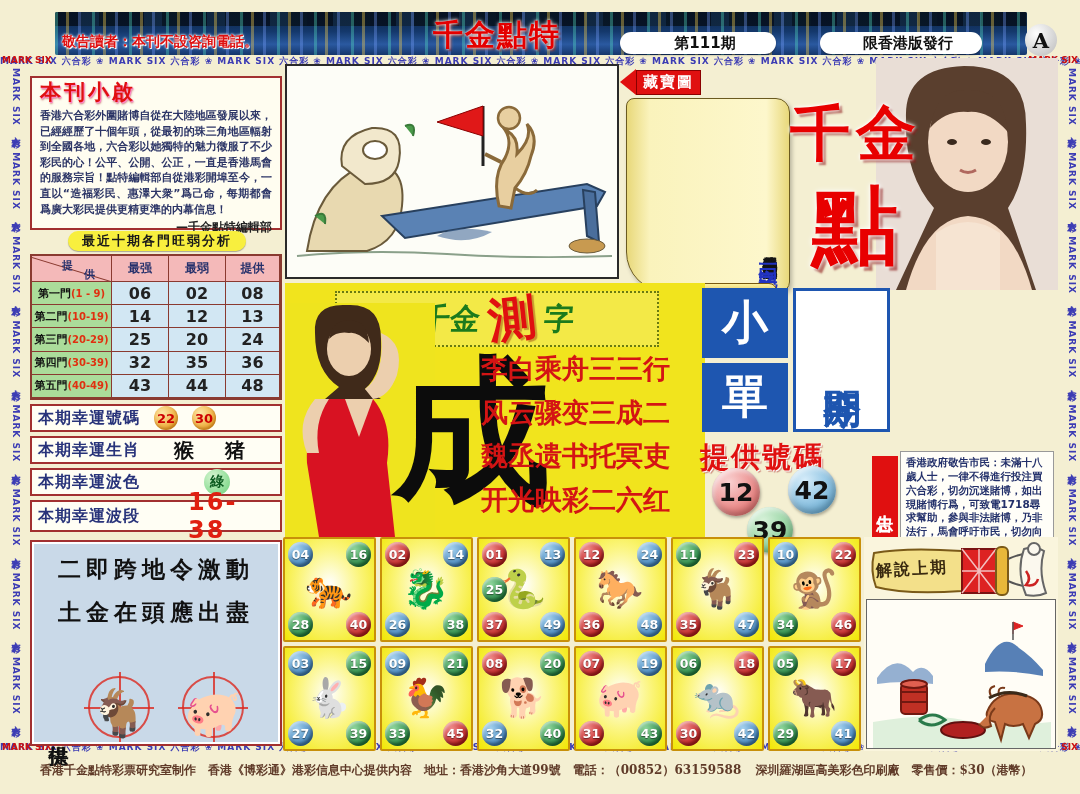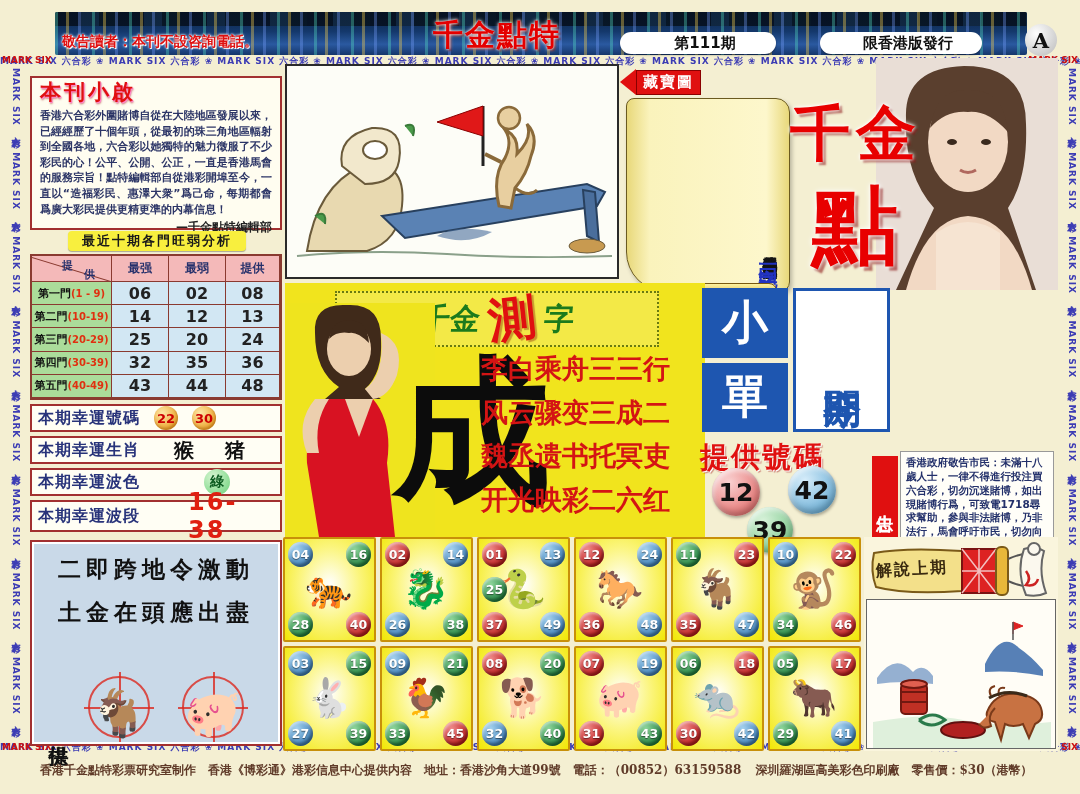--- a/index.html
+++ b/index.html
@@ -32,21 +32,21 @@
     background:radial-gradient(circle at 35% 30%,#ffffff,#b9b9b9);display:flex;align-items:center;justify-content:center;
     font-family:"DejaVu Serif","Liberation Serif",serif;font-size:21px;font-weight:bold;color:#111;}
 
   
   .edit-box{left:30px;top:76px;width:252px;height:154px;background:#fffdf0;border:2px solid #a23030;box-sizing:border-box;padding:0 8px;}
   .edit-title{font-size:21px;font-weight:900;color:#e01010;text-shadow:1px 1px 0 #f8c,1px 2px 2px rgba(150,0,0,.5);letter-spacing:3px;}
   .edit-body{font-size:11px;line-height:1.42;color:#2c3566;font-weight:bold;text-align:justify;margin-top:2px;}
   .edit-sign{font-size:12px;color:#222;text-align:right;font-family:"DejaVu Serif",serif;font-weight:bold;margin-top:2px;}
 
   
-  .ana-title{left:68px;top:231px;width:178px;height:20px;background:#f8ef3e;border-radius:4px;
+  .ana-title{left:68px;top:231px;width:178px;height:20px;background:#f8ef3e;border-radius:10px;
     text-align:center;line-height:20px;font-size:13px;font-weight:900;color:#1a1a1a;
     font-family:"DejaVu Serif",serif;letter-spacing:2px;box-shadow:0 1px 1px rgba(0,0,0,.3);}
   .ana-table{left:30px;top:254px;width:252px;height:146px;border:2px solid #8a3a30;box-sizing:border-box;
     display:grid;grid-template-columns:80px 57px 57px 1fr;grid-template-rows:26px repeat(5,1fr);}
   .ana-cell{border-right:1px solid #8a3a30;border-bottom:1px solid #8a3a30;display:flex;align-items:center;justify-content:center;box-sizing:border-box;}
   .ana-head{background:#f4b9b9;color:#25306b;font-weight:900;font-size:12px;font-family:"DejaVu Serif",serif;}
   .ana-corner{background:#f4b9b9;position:relative;overflow:hidden;}
   .ana-corner:before{content:"";position:absolute;left:-10%;top:50%;width:120%;height:1px;background:#8a3a30;transform:rotate(17deg);}
   .ana-corner span{position:absolute;font-size:11px;font-weight:bold;color:#25306b;}
   .ana-door{background:#abdc9a;font-size:11px;font-weight:bold;color:#111;white-space:nowrap;}

